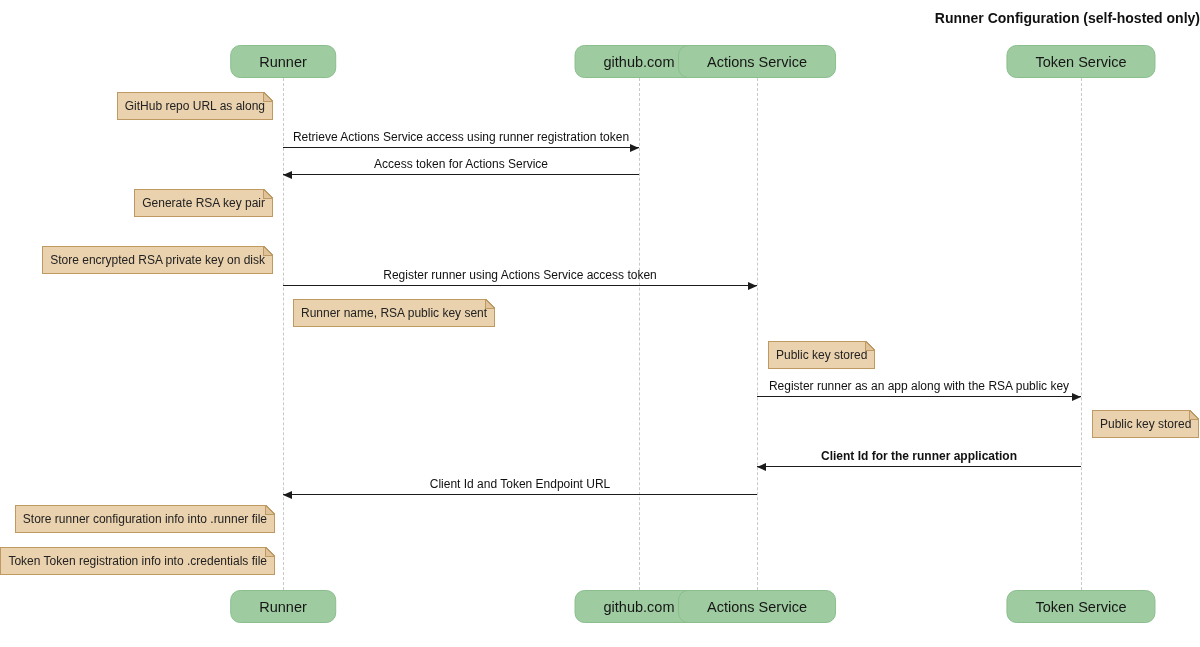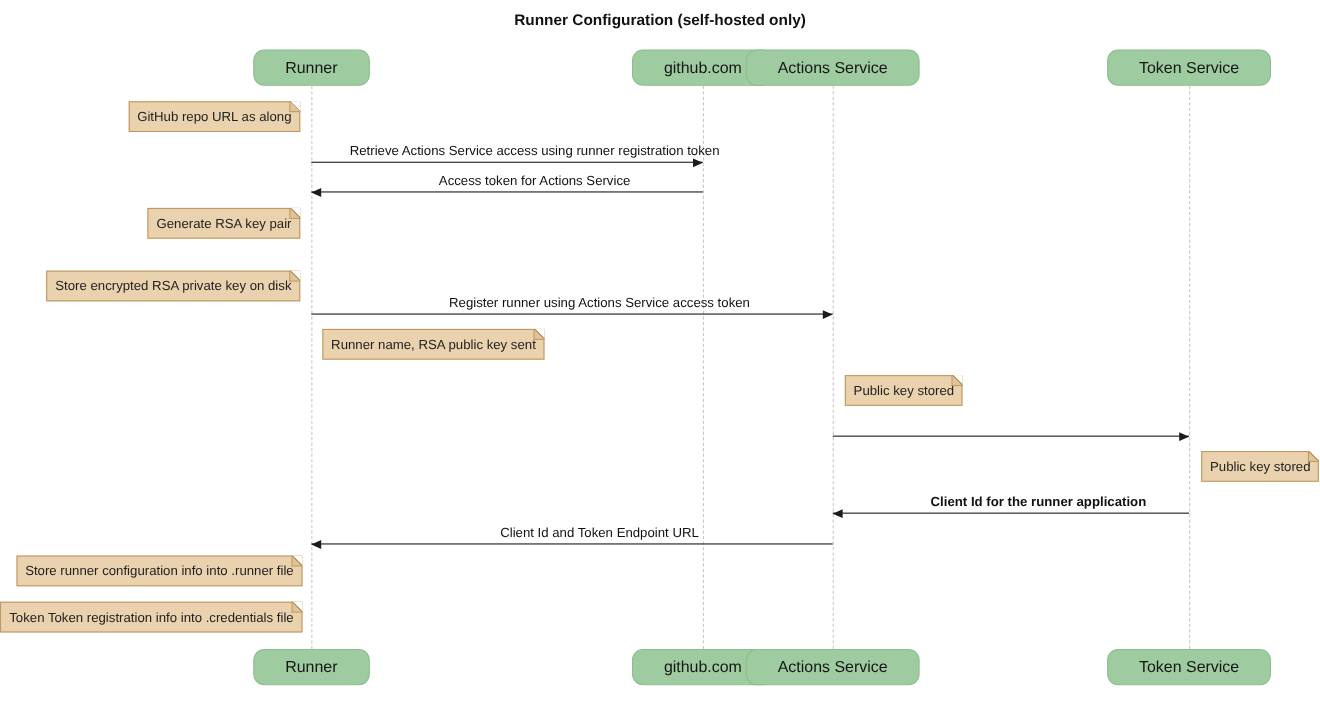--- a/index.html
+++ b/index.html
@@ -1,21 +1,21 @@
 <!DOCTYPE html>
 <html><head>
 <meta charset="utf-8">
 <style>
   html,body{margin:0;padding:0;background:#ffffff;}
   #canvas{
     position:relative;width:1200px;height:647px;background:#ffffff;
     font-family:"Liberation Sans",sans-serif;overflow:hidden;
   }
   .diagram-title{
-    position:absolute;top:10px;left:0;width:1200px;text-align:center;
+    position:absolute;top:10px;left:0;width:1200px;text-align:right;
     font-size:14px;font-weight:bold;color:#111;
   }
   .lifeline{
     position:absolute;width:0;border-left:1px dashed var(--lifeline,#c9c9c9);
   }
   .actor-box{
     position:absolute;height:33px;line-height:33px;
     background:var(--actor-fill,#9ECCA0);
     border:1px solid var(--actor-border,#8ABE8D);
     border-radius:10px;padding:0 28px;
@@ -29,21 +29,21 @@
   .arrow-head.right{
     border-top:4px solid transparent;border-bottom:4px solid transparent;
     border-left:9px solid var(--line,#1b1b1b);
   }
   .arrow-head.left{
     border-top:4px solid transparent;border-bottom:4px solid transparent;
     border-right:9px solid var(--line,#1b1b1b);
   }
   .msg-label{
     position:absolute;transform:translateX(-50%);
-    font-size:12px;color:#111;white-space:nowrap;margin-left:25px;
+    font-size:12px;color:#111;white-space:nowrap;
   }
   .note{
     position:absolute;height:26px;line-height:26px;padding:0 7px;
     background:var(--note-fill,#EBD2AE);
     border:1px solid var(--note-border,#BE9A62);
     font-size:12px;color:#222;white-space:nowrap;box-sizing:content-box;
   }
   .note::after{
     content:"";position:absolute;top:-1px;right:-1px;width:10px;height:10px;
     background:linear-gradient(to bottom left,
@@ -75,20 +75,21 @@
     <div class="arrow-head right" style="top: 144px; left: 630px;"></div>
     <div class="msg-label" style="left: 461px; top: 130px;">Retrieve Actions Service access using runner registration token</div>
     <div class="msg-line" style="left: 283px; width: 356px; top: 174px;"></div>
     <div class="arrow-head left" style="top: 171px; left: 283px;"></div>
     <div class="msg-label" style="left: 461px; top: 157px;">Access token for Actions Service</div>
     <div class="msg-line" style="left: 283px; width: 474px; top: 285px;"></div>
     <div class="arrow-head right" style="top: 282px; left: 748px;"></div>
     <div class="msg-label" style="left: 520px; top: 268px;">Register runner using Actions Service access token</div>
     <div class="msg-line" style="left: 757px; width: 324px; top: 396px;"></div>
     <div class="arrow-head right" style="top: 393px; left: 1072px;"></div>
+    <div class="msg-label" style="left: 919px; top: 379px;">Register runner as an app along with the RSA public key</div>
     <div class="msg-line" style="left: 757px; width: 324px; top: 466px;"></div>
     <div class="arrow-head left" style="top: 463px; left: 757px;"></div>
     <div class="msg-label" style="left: 919px; top: 449px; font-weight: bold;">Client Id for the runner application</div>
     <div class="msg-line" style="left: 283px; width: 474px; top: 494px;"></div>
     <div class="arrow-head left" style="top: 491px; left: 283px;"></div>
     <div class="msg-label" style="left: 520px; top: 477px;">Client Id and Token Endpoint URL</div>
     <div class="note" style="top: 92px; right: 927px;">GitHub repo URL as along</div>
     <div class="note" style="top: 189px; right: 927px; margin-left: 23px;">Generate RSA key pair</div>
     <div class="note" style="top: 230px; right: 927px; margin-top: 16px;">Store encrypted RSA private key on disk</div>
     <div class="note" style="top: 299px; left: 293px;">Runner name, RSA public key sent</div>

